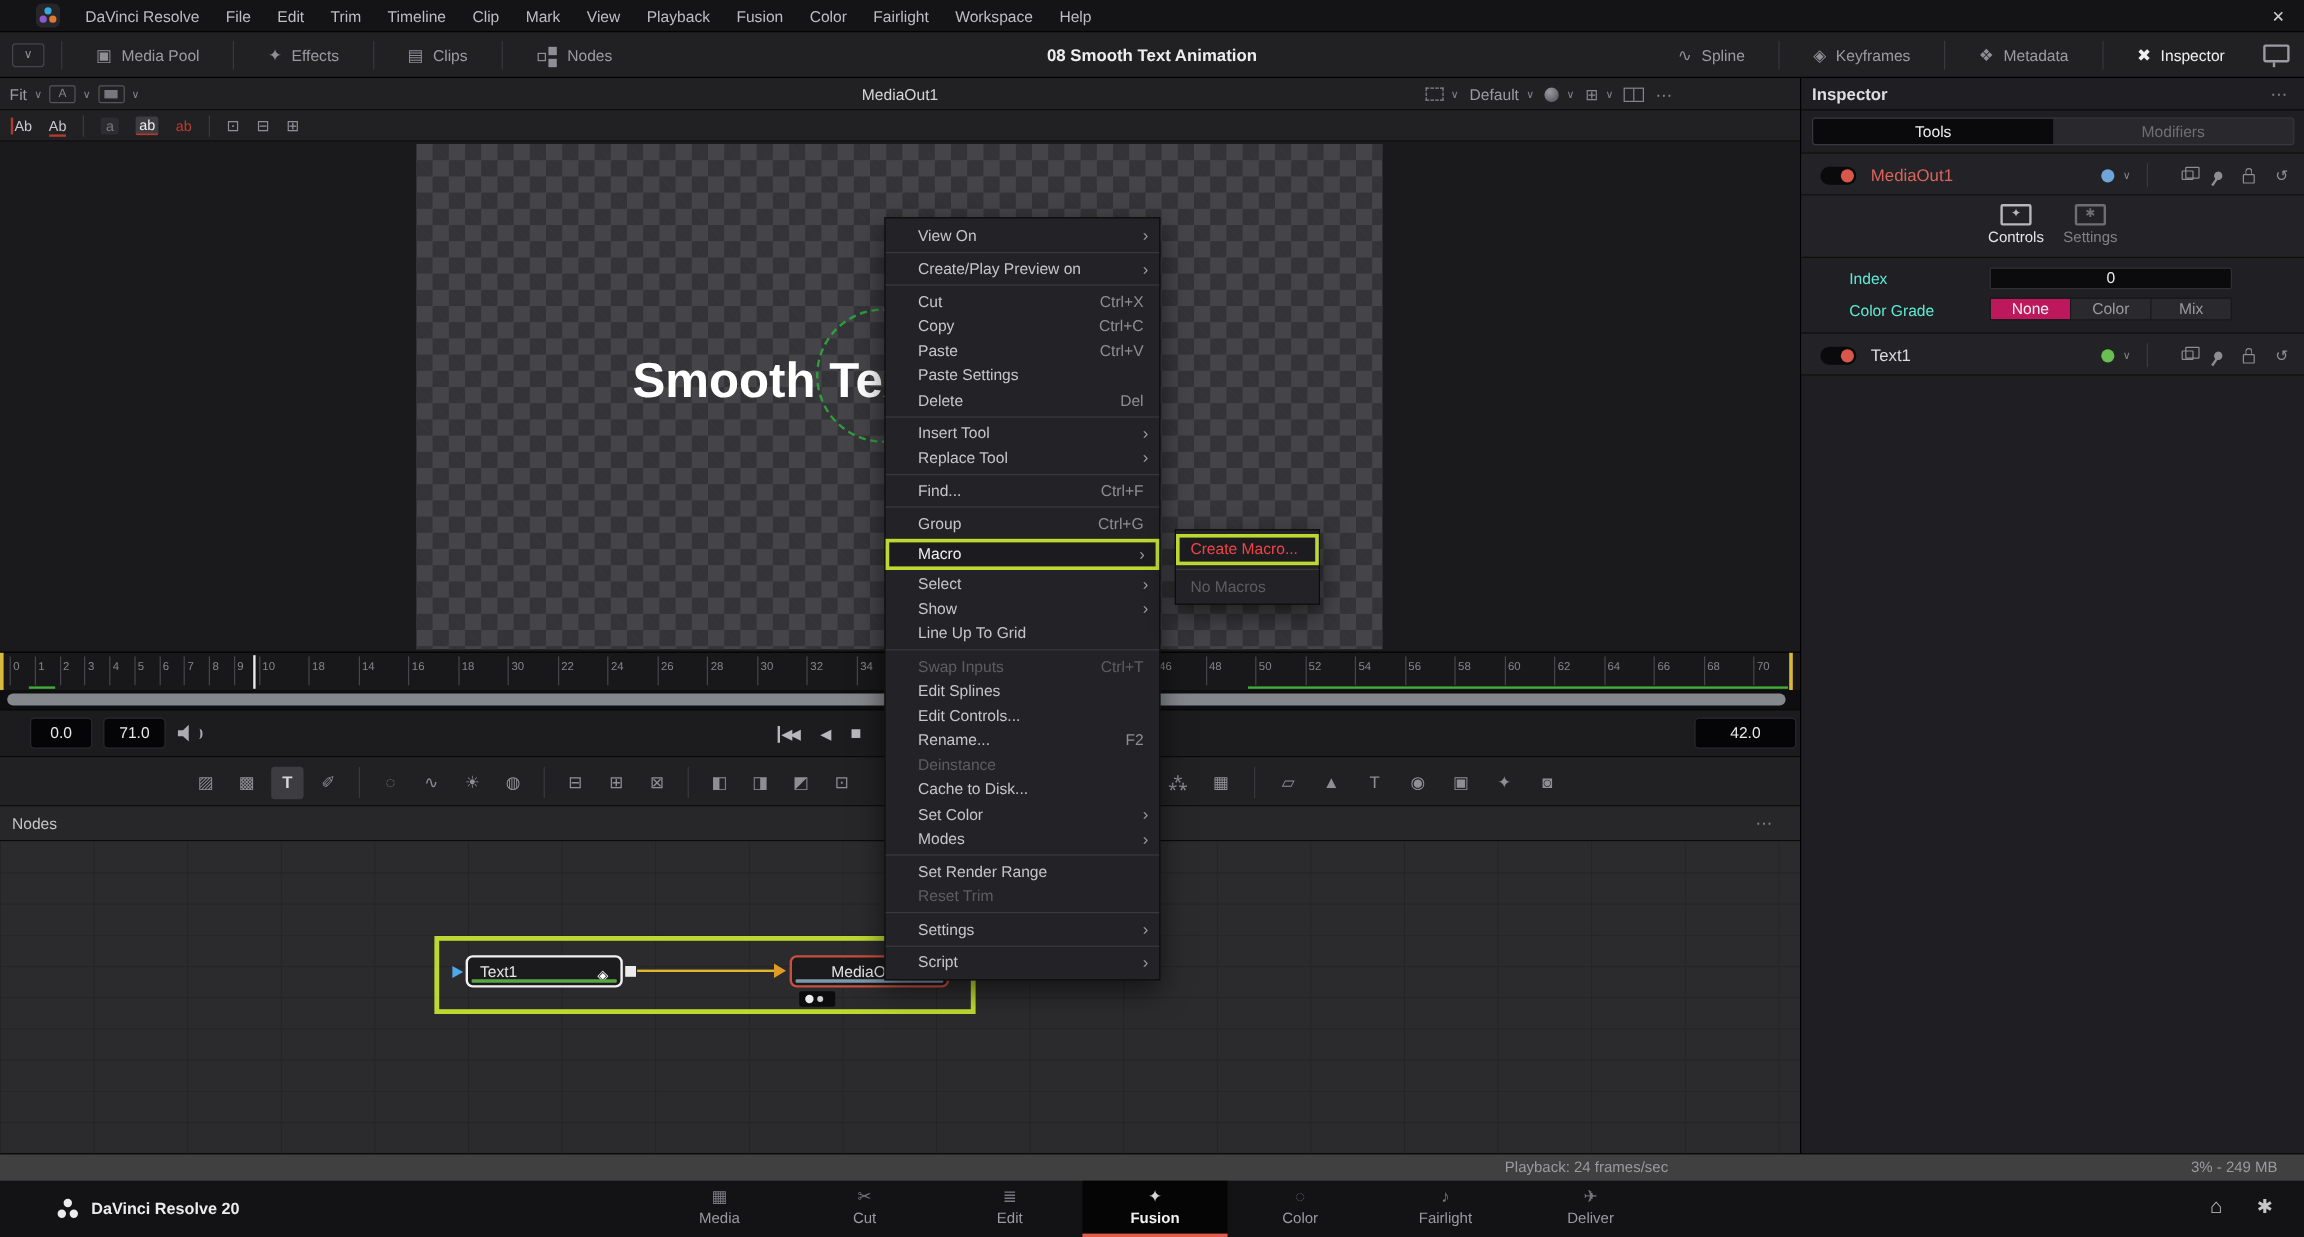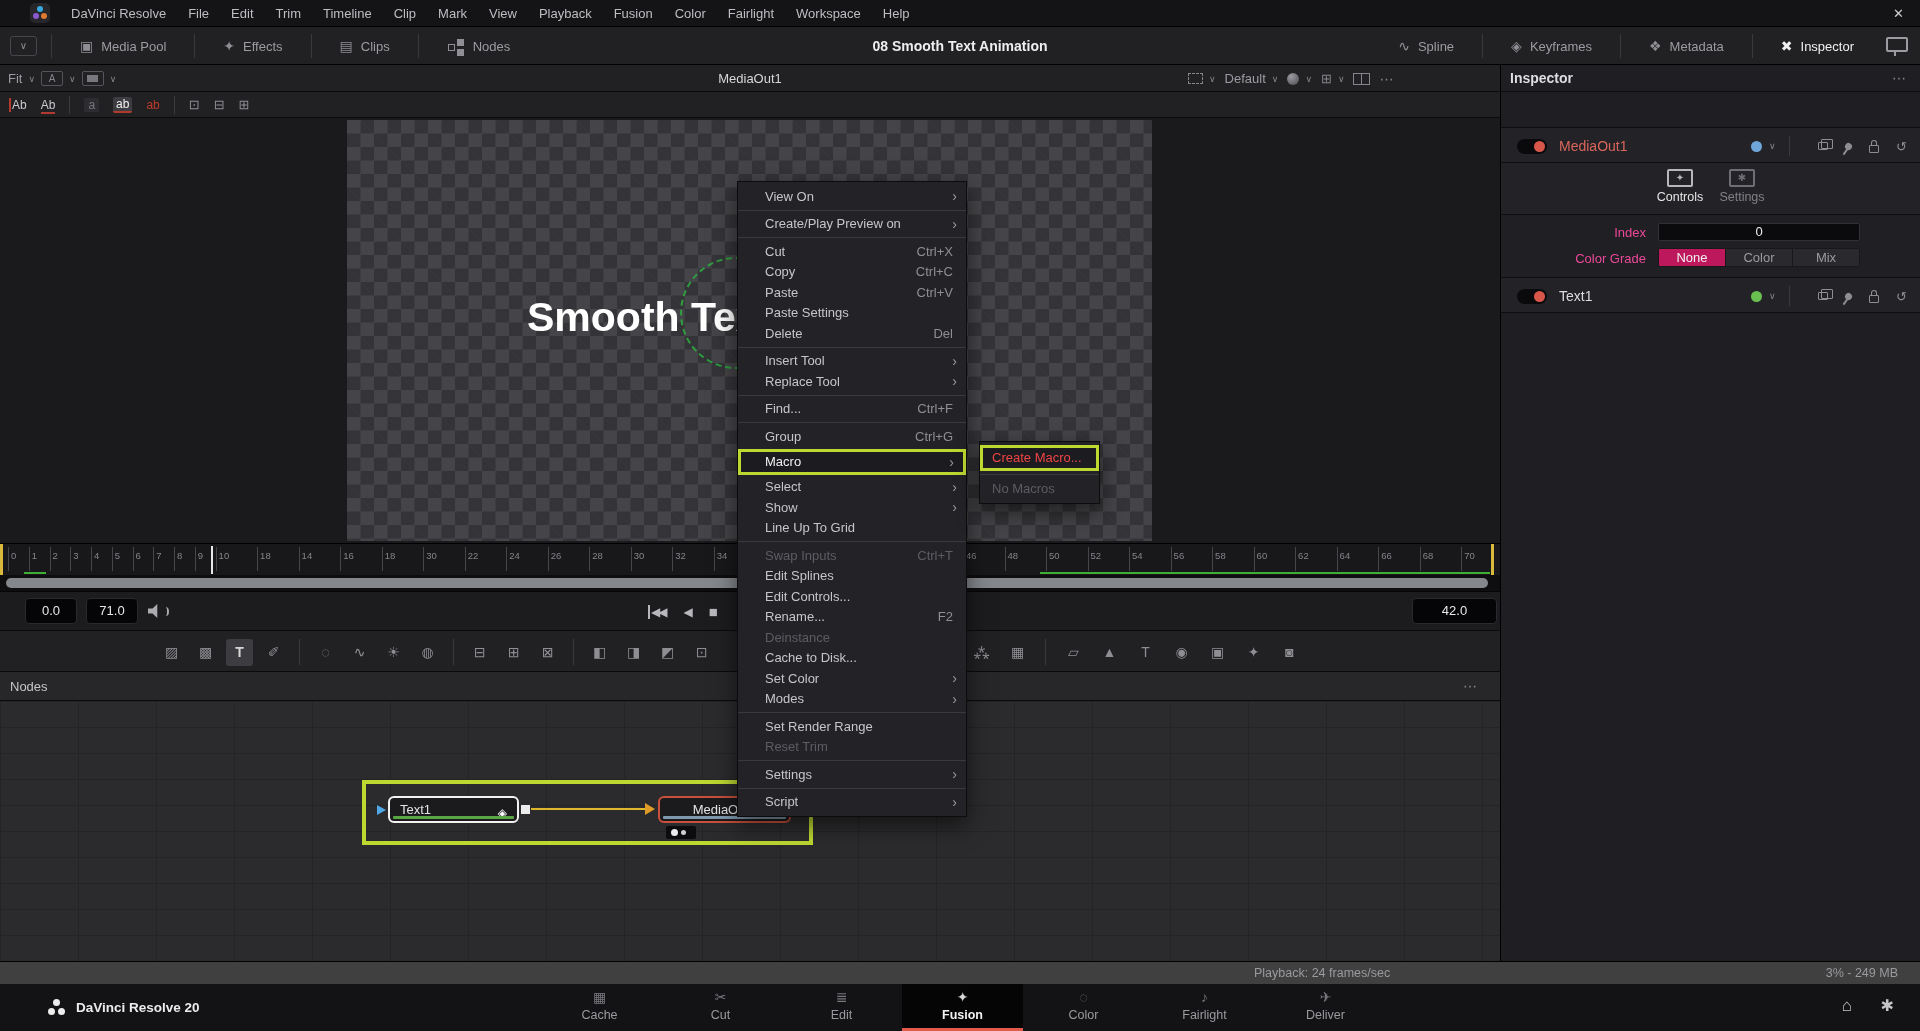--- a/index.html
+++ b/index.html
@@ -155,21 +155,21 @@
 #insp-subtabs{position:absolute;left:0;top:98px;width:420px;height:52px;background:#232327;border-bottom:1px solid #0e0e0e}
 .subtab{position:absolute;top:6px;width:62px;text-align:center}
 #subtab-controls{left:148px}
 #subtab-settings{left:210px}
 .subtab .st-icon{display:inline-block;width:26px;height:18px;border:2px solid #b8b8bc;border-radius:2px;font-size:10px;line-height:14px;color:#b8b8bc}
 .subtab.dim .st-icon{border-color:#6e6e74;color:#6e6e74}
 .subtab .st-label{display:block;margin-top:3px;font-size:12.5px;color:#e4e4e4}
 .subtab.dim .st-label{color:#808086}
 #controls-underline{position:absolute;left:148px;top:143px;width:62px;height:2px;background:#d94f3f}
 #insp-fields{position:absolute;left:0;top:150px;width:420px;height:62px;background:#202024}
-.field-label{position:absolute;width:105px;text-align:right;color:#ec4899;font-size:13px}
+.field-label{position:absolute;width:105px;text-align:left;color:#5eead4;font-size:13px}
 #index-label{left:40px;top:10px}
 #grade-label{left:40px;top:36px}
 #index-input{position:absolute;left:157px;top:8px;width:202px;height:18px;background:#0b0b0d;border:1px solid #303035;border-radius:2px;color:#ececec;text-align:center;line-height:16px}
 #grade-seg{position:absolute;left:157px;top:33px;width:202px;height:19px;display:flex;border:1px solid #18181b;border-radius:2px;overflow:hidden}
 .seg-btn{flex:1;text-align:center;line-height:17px;font-size:13px;background:#2a2a2e;color:#9a9a9f;border-right:1px solid #18181b}
 .seg-btn:last-child{border-right:none}
 .seg-btn.active{background:#be185d;color:#f0f0f0}
 
 
 #statusbar{position:absolute;left:0;top:961px;width:1920px;height:23px;background:#404040;border-top:1px solid #000}
@@ -512,20 +512,24 @@
       </div>
   </div>
 
 </div>
 
 <div id="inspector">
   <div id="insp-header">
     <span id="insp-title">Inspector</span>
     <span id="insp-menu-dots">⋯</span>
   </div>
+  <div id="insp-tabs">
+    <div class="insp-tab active">Tools</div>
+    <div class="insp-tab inactive">Modifiers</div>
+  </div>
 
   <div class="insp-row" id="row-mediaout">
     <span class="toggle"></span>
     <span class="insp-node-label label-red">MediaOut1</span>
     <span class="version-dot dot-blue"></span>
     <span class="version-chev">∨</span>
     <span class="row-vsep"></span>
     <span class="row-icons">
       <span class="icon-copy"></span>
       <span class="icon-pin"></span>
@@ -580,21 +584,21 @@
 <div id="bottombar">
   <div id="brand">
     <span id="brand-logo">
         <i></i>
       </span>
     <span id="brand-label">DaVinci Resolve 20</span>
   </div>
   <div id="page-tabs">
       <div class="page-tab">
         <span class="pt-icon">▦</span>
-        <span class="pt-label">Cache</span>
+        <span class="pt-label">Media</span>
       </div>
       <div class="page-tab">
         <span class="pt-icon">✂</span>
         <span class="pt-label">Cut</span>
       </div>
       <div class="page-tab">
         <span class="pt-icon">≣</span>
         <span class="pt-label">Edit</span>
       </div>
       <div class="page-tab active">

